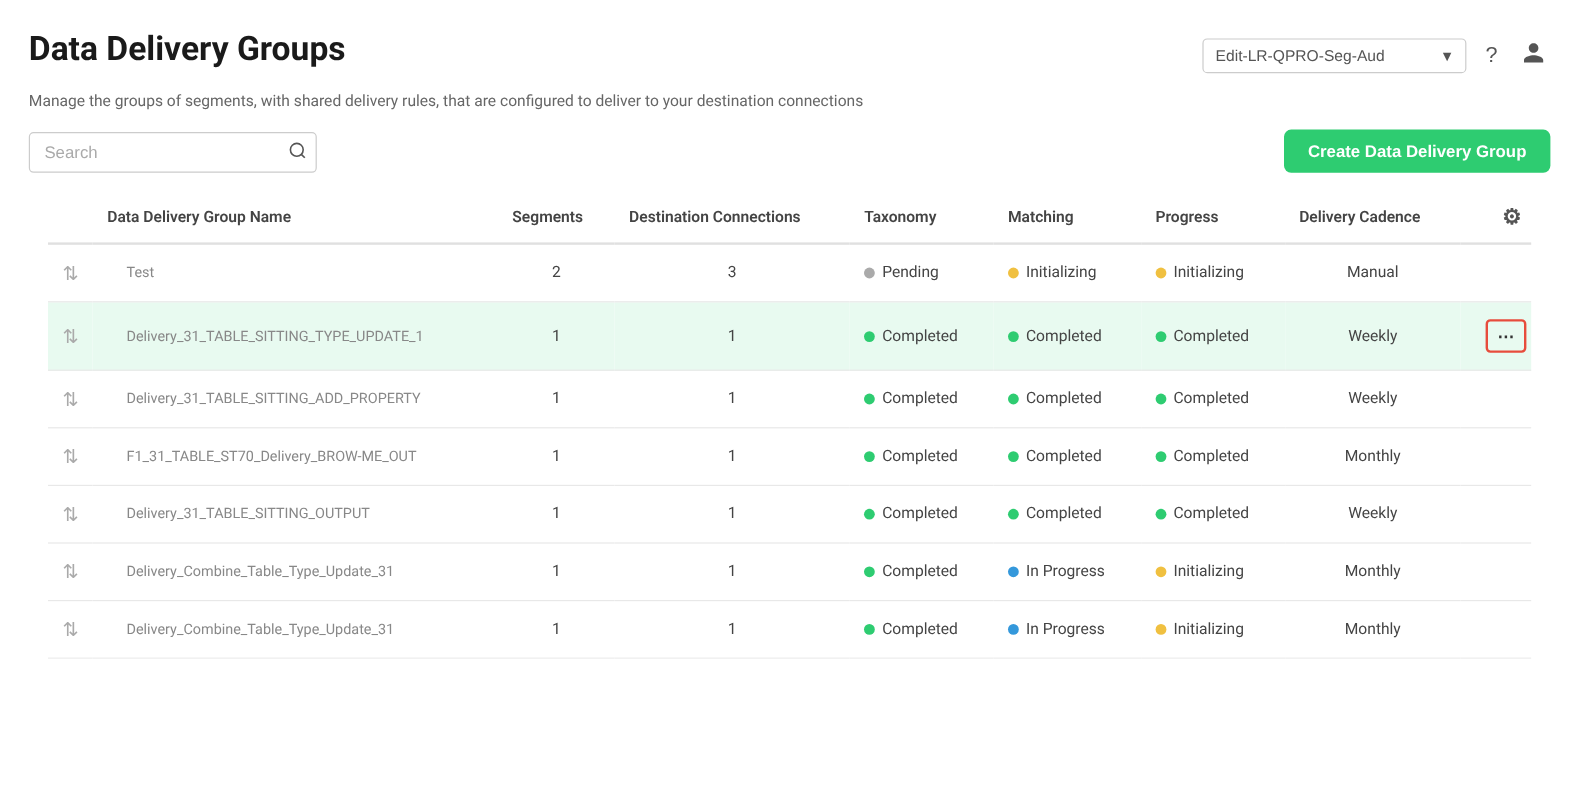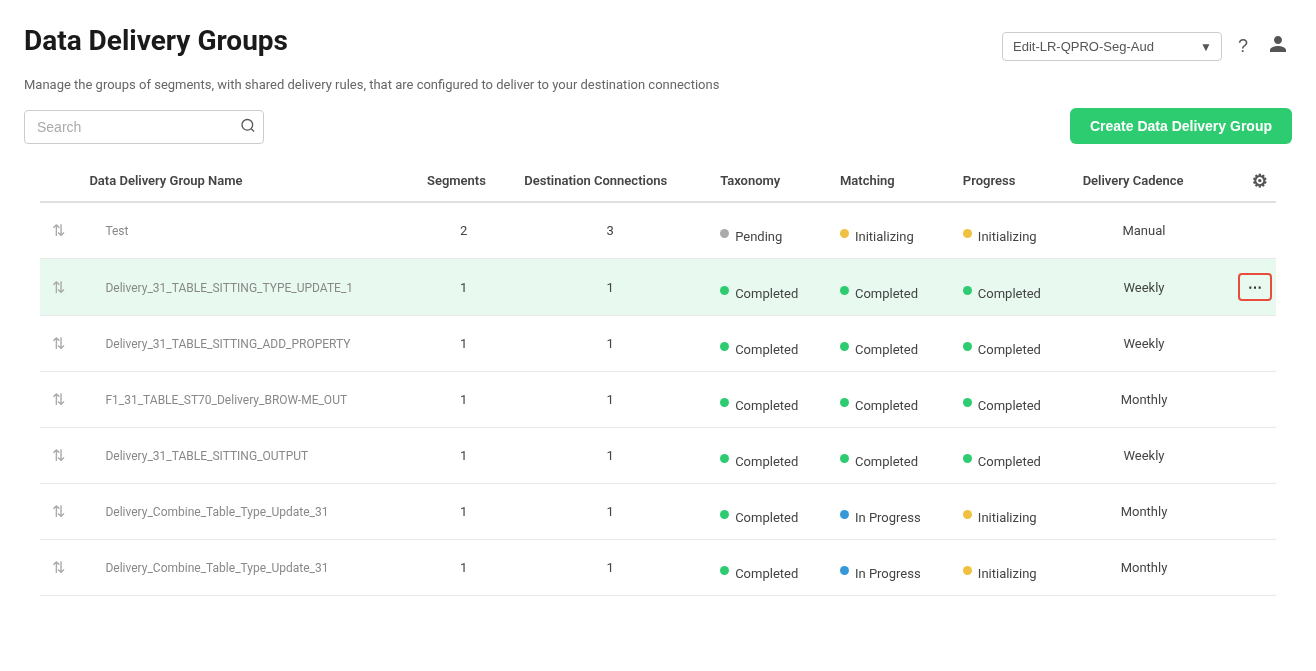--- a/index.html
+++ b/index.html
@@ -30,21 +30,21 @@
     .gear-th { text-align: right; padding-right: 8px; }
 
     tbody tr { border-bottom: 1px solid #e8e8e8; }
     tbody tr.highlighted { background: #e8faf0; }
     td { padding: 14px 12px; font-size: 13px; color: #444; vertical-align: middle; }
     td.center { text-align: center; }
 
     .row-icon { color: #aaa; font-size: 16px; }
     .group-name { color: #888; font-size: 12px; max-width: 280px; overflow: hidden; text-overflow: ellipsis; white-space: nowrap; margin-left: 16px; }
 
-    .status-cell { display: flex; gap: 6px; white-space: nowrap; margin-top: 12px; }
+    .status-cell { display: flex; align-items: center; gap: 6px; white-space: nowrap; }
     .dot { width: 9px; height: 9px; border-radius: 50%; display: inline-block; flex-shrink: 0; }
 
     .action-btn { background: none; border: 1px solid #ccc; border-radius: 4px; padding: 4px 8px; cursor: pointer; font-size: 14px; color: #555; }
     .action-btn.active { border: 2px solid #e74c3c; color: #333; font-weight: bold; }
 
     .gear-icon { font-size: 18px; color: #555; cursor: pointer; }
   </style>
 </head>
 <body>
 

